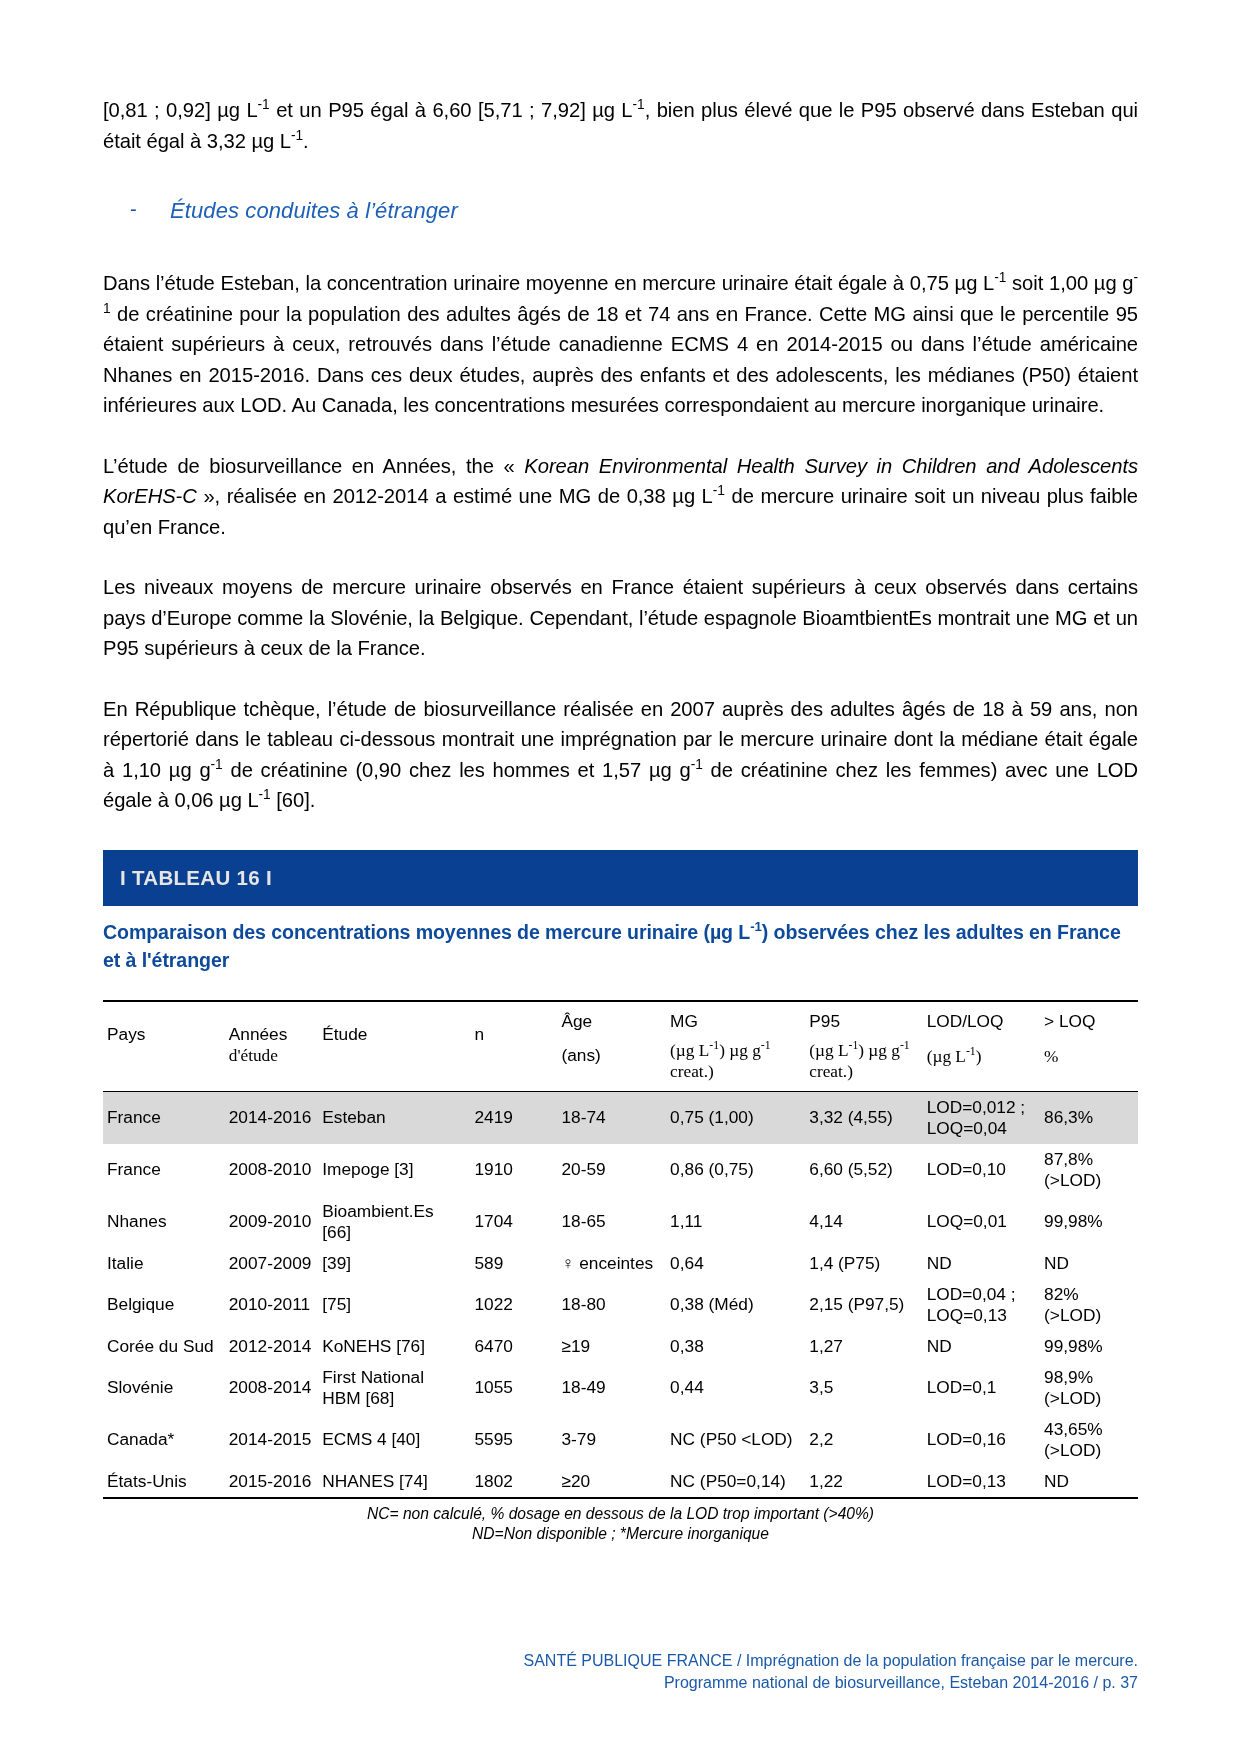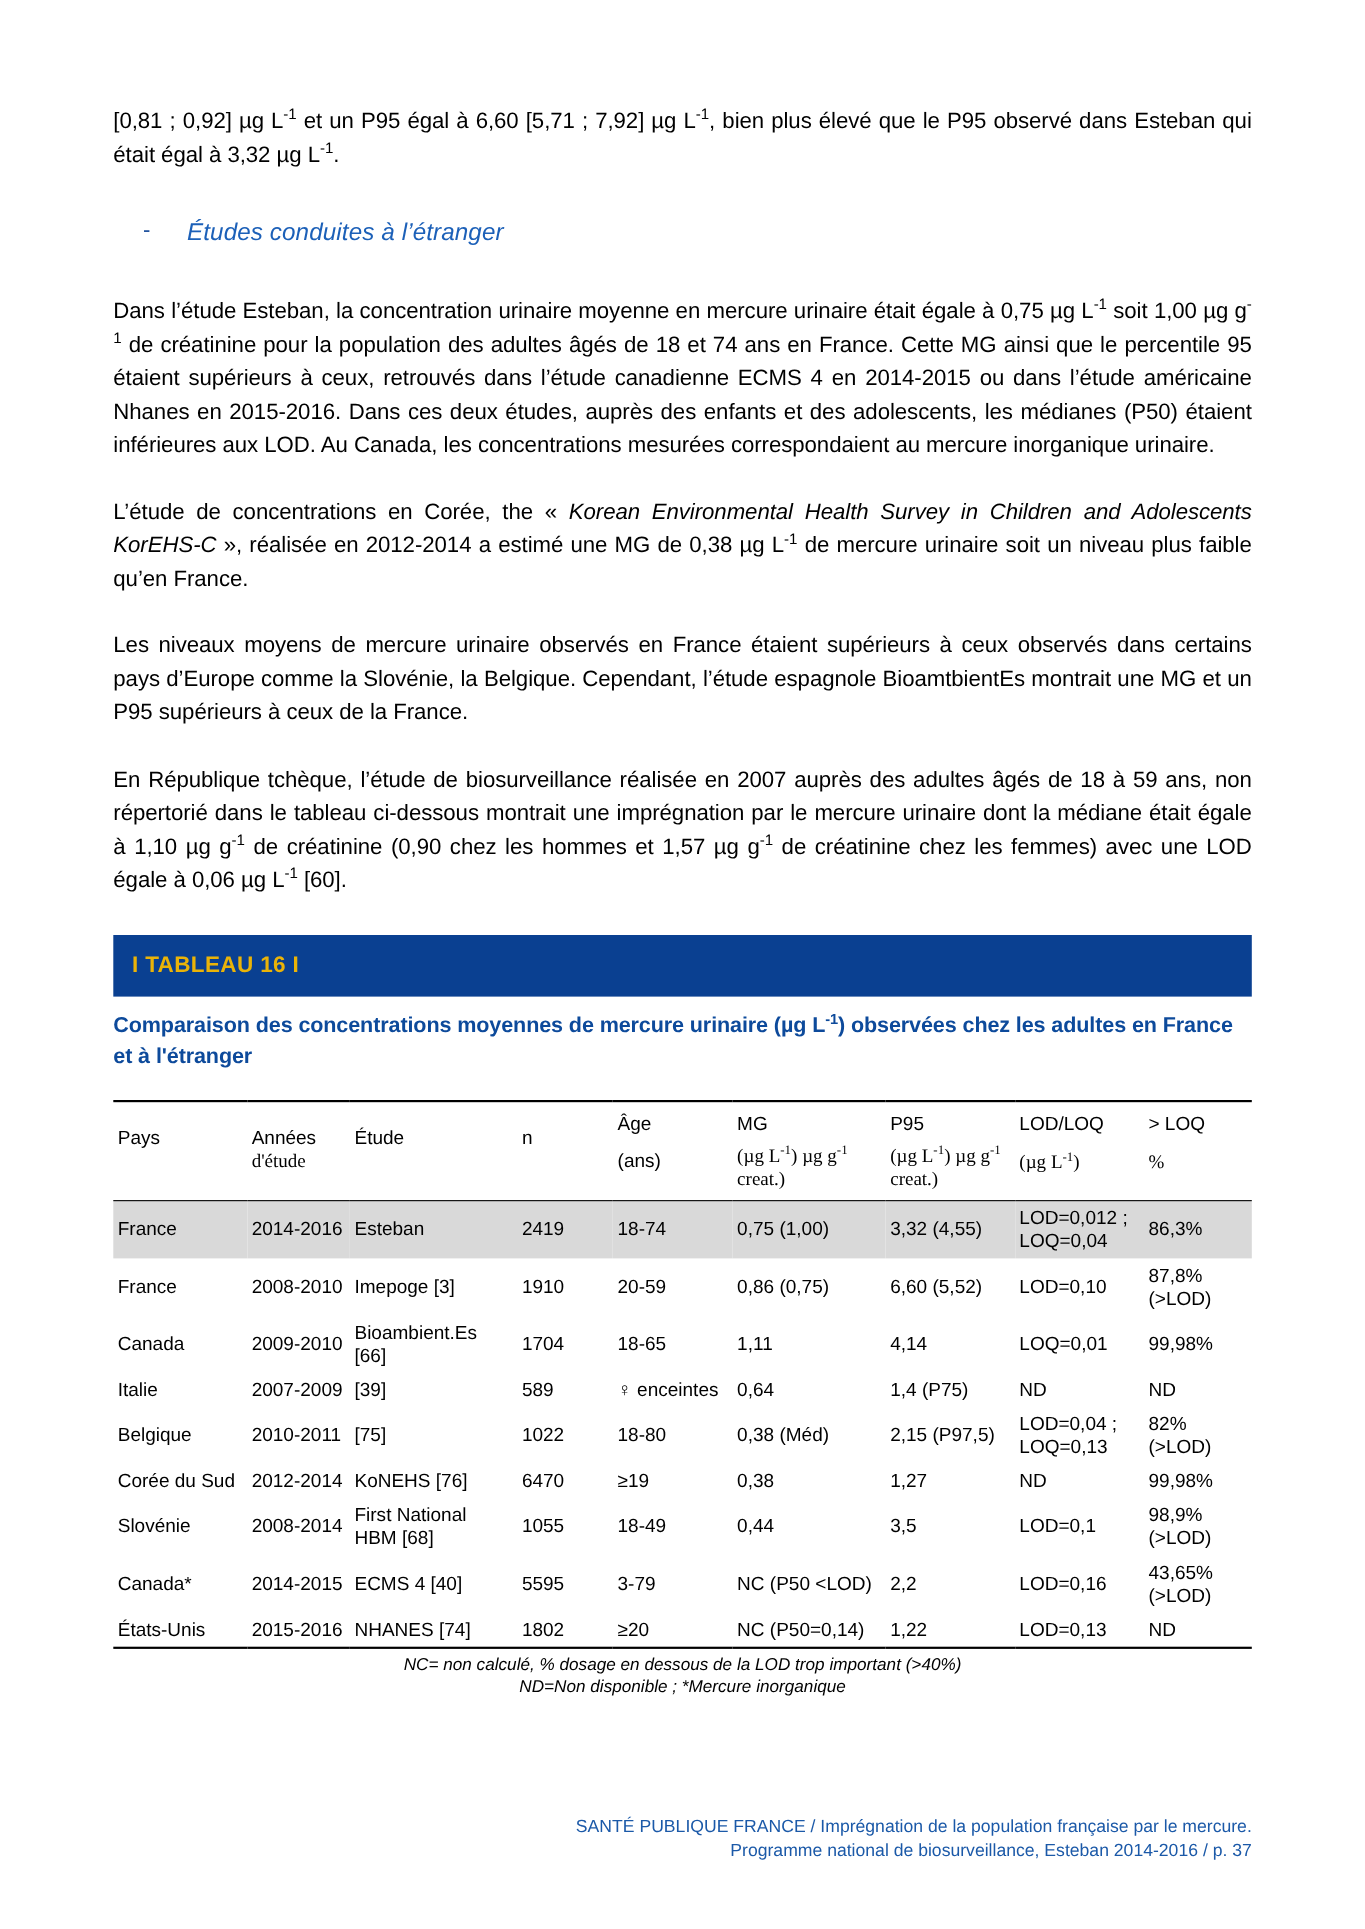--- a/index.html
+++ b/index.html
@@ -55,21 +55,21 @@
   
   .tableau-banner {
     background: #0a4091;
     height: 56px;
     margin-top: 34px;
     display: flex;
     align-items: center;
     padding-left: 17px;
   }
   .tableau-banner-text {
-    color: #eab308;
+    color: #e5e5e5;
     font-weight: bold;
     font-size: 20.5px;
     letter-spacing: 0.3px;
   }
   .tableau-caption {
     color: #0d4a9b;
     font-weight: bold;
     font-size: 19.6px;
     line-height: 28px;
     margin: 12px 0 0 0;
@@ -141,21 +141,21 @@
 
   <p class="body"><span>[0,81 ; 0,92] µg L</span><sup>-1</sup><span> et un P95 égal à 6,60 [5,71 ; 7,92] µg L</span><sup>-1</sup><span>, bien plus élevé que le P95 observé dans Esteban qui était égal à 3,32 µg L</span><sup>-1</sup><span>.</span></p>
 
   <div class="bullet-line">
     <span class="bullet-dash">-</span>
     <span class="bullet-text">Études conduites à l’étranger</span>
   </div>
 
   <p class="body"><span>Dans l’étude Esteban, la concentration urinaire moyenne en mercure urinaire était égale à 0,75 µg L</span><sup>-1</sup><span> soit 1,00 µg g</span><sup>-1</sup><span> de créatinine pour la population des adultes âgés de 18 et 74 ans en France. Cette MG ainsi que le percentile 95 étaient supérieurs à ceux, retrouvés dans l’étude canadienne ECMS 4 en 2014-2015 ou dans l’étude américaine Nhanes en 2015-2016. Dans ces deux études, auprès des enfants et des adolescents, les médianes (P50) étaient inférieures aux LOD. Au Canada, les concentrations mesurées correspondaient au mercure inorganique urinaire.</span></p>
 
-  <p class="body"><span>L’étude de concentrations en Corée, the « </span><span class="it">Korean Environmental Health Survey in Children and Adolescents KorEHS-C</span><span> », réalisée en 2012-2014 a estimé une MG de 0,38 µg L</span><sup>-1</sup><span> de mercure urinaire soit un niveau plus faible qu’en France.</span></p>
+  <p class="body"><span>L’étude de biosurveillance en Années, the « </span><span class="it">Korean Environmental Health Survey in Children and Adolescents KorEHS-C</span><span> », réalisée en 2012-2014 a estimé une MG de 0,38 µg L</span><sup>-1</sup><span> de mercure urinaire soit un niveau plus faible qu’en France.</span></p>
 
   <p class="body">Les niveaux moyens de mercure urinaire observés en France étaient supérieurs à ceux observés dans certains pays d’Europe comme la Slovénie, la Belgique. Cependant, l’étude espagnole BioamtbientEs montrait une MG  et un P95 supérieurs à ceux de la France.</p>
 
   <p class="body tight"><span>En République tchèque, l’étude de biosurveillance réalisée en 2007 auprès des adultes âgés de 18 à 59 ans, non répertorié dans le tableau ci-dessous montrait une imprégnation par le mercure urinaire dont la médiane était égale à 1,10 µg g</span><sup>-1</sup><span> de créatinine (0,90 chez les hommes et 1,57 µg g</span><sup>-1</sup><span> de créatinine chez les femmes) avec une LOD égale à 0,06 µg L</span><sup>-1</sup><span> [60].</span></p>
 
   <div class="tableau-banner">
     <span class="tableau-banner-text">I TABLEAU 16 I</span>
   </div>
 
   <div class="tableau-caption"><span>Comparaison des concentrations moyennes de mercure urinaire (µg L</span><sup>-1</sup><span>) observées chez les adultes en France et à l'étranger</span></div>
@@ -215,21 +215,21 @@
           <td class="c-annees">2008-2010</td>
           <td class="c-etude">Imepoge [3]</td>
           <td class="c-n">1910</td>
           <td class="c-age">20-59</td>
           <td class="c-mg">0,86 (0,75)</td>
           <td class="c-p95">6,60 (5,52)</td>
           <td class="c-lod">LOD=0,10</td>
           <td class="c-loq">87,8% (&gt;LOD)</td>
         </tr>
         <tr>
-          <td class="c-pays country">Canada</td>
+          <td class="c-pays country">Nhanes</td>
           <td class="c-annees">2009-2010</td>
           <td class="c-etude">Bioambient.Es [66]</td>
           <td class="c-n">1704</td>
           <td class="c-age">18-65</td>
           <td class="c-mg">1,11</td>
           <td class="c-p95">4,14</td>
           <td class="c-lod">LOQ=0,01</td>
           <td class="c-loq">99,98%</td>
         </tr>
         <tr>

